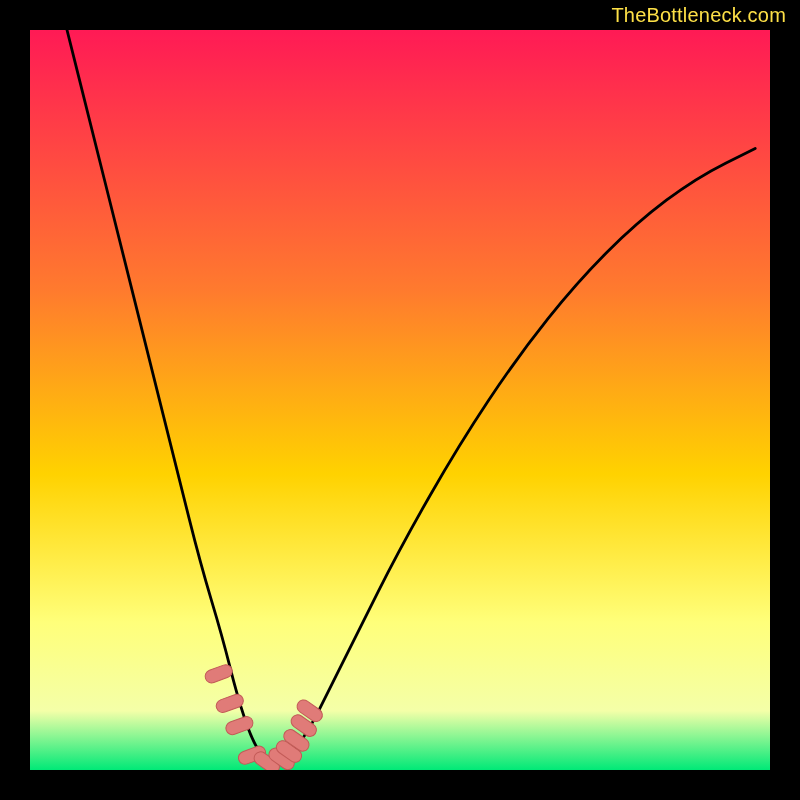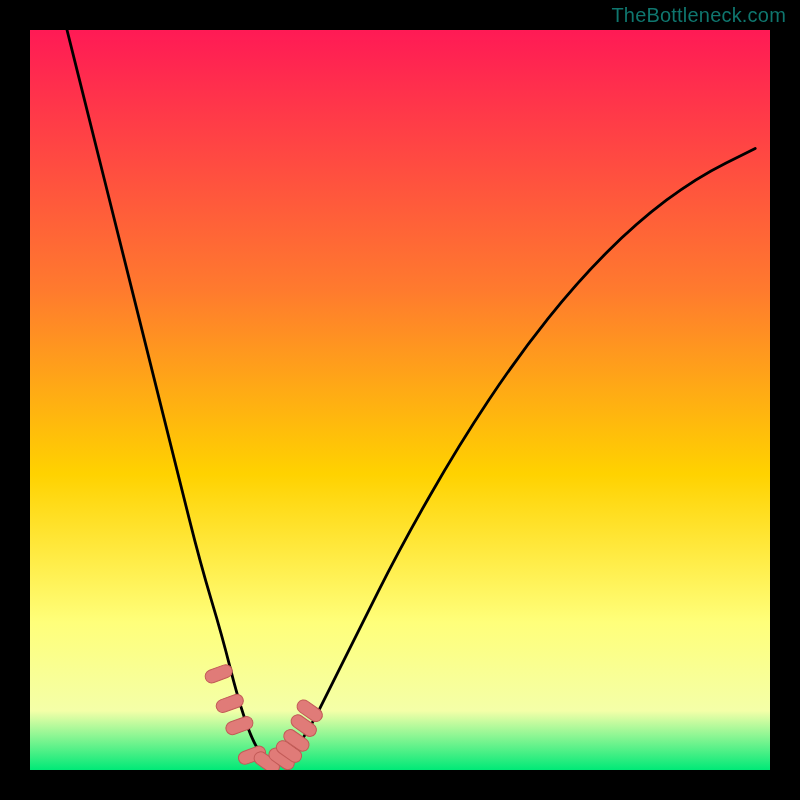--- a/index.html
+++ b/index.html
@@ -16,21 +16,21 @@
     width: 800px;
     height: 800px;
     background: #000;
   }
   .watermark {
     position: absolute;
     top: 4px;
     right: 14px;
     font-size: 20px;
     font-weight: 500;
-    color: #0f766e;
+    color: #fde047;
     letter-spacing: 0.2px;
     z-index: 5;
   }
   .plot-area {
     position: absolute;
     left: 30px;
     top: 30px;
     width: 740px;
     height: 740px;
     overflow: hidden;

